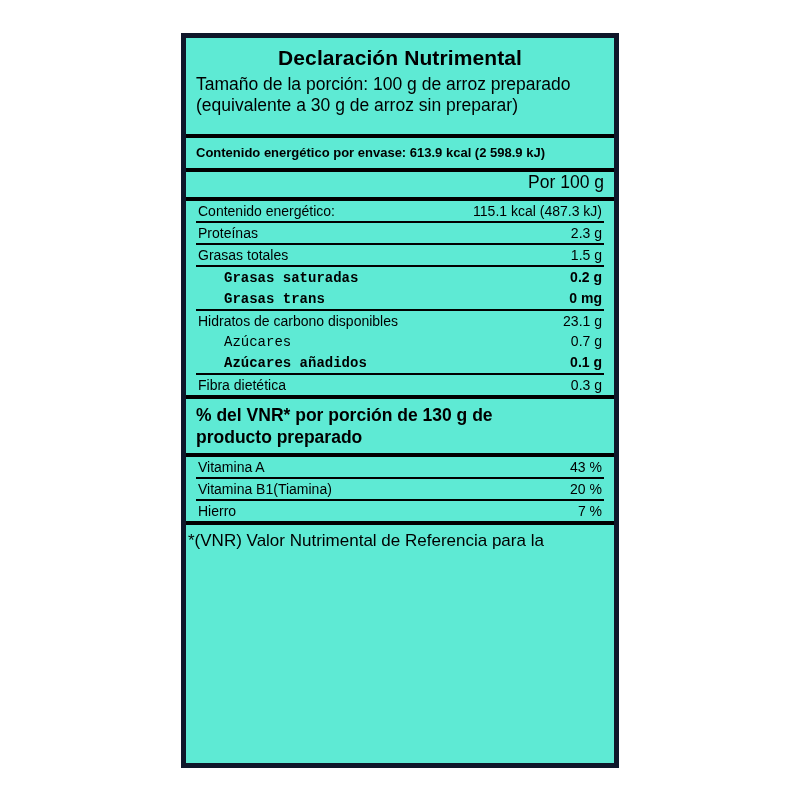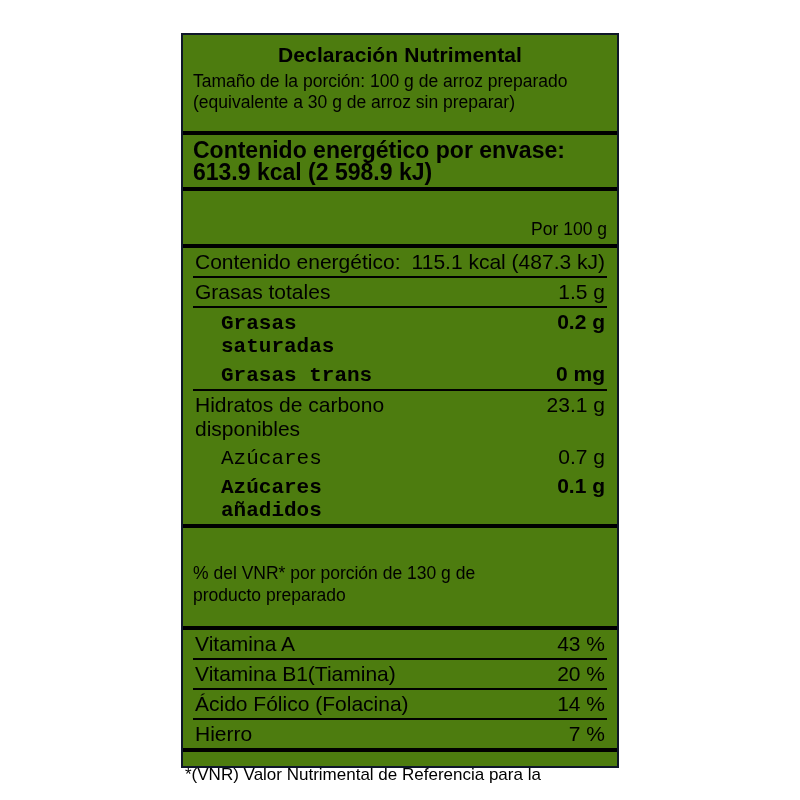--- a/index.html
+++ b/index.html
@@ -14,23 +14,23 @@
     color: #000000;
     overflow: hidden;
   }
 
   #panel {
     position: absolute;
     left: 181px;
     top: 33px;
     width: 438px;
     height: 735px;
-    border: 2px solid #0f172a;
+    border: 5px solid #0f172a;
     box-sizing: border-box;
-    background: #4d7c0f;
+    background: #5eead4;
   }
 
   .pad {
     padding: 0 10px;
     box-sizing: border-box;
   }
 
   .title {
     text-align: center;
     font-size: 21px;
@@ -44,40 +44,39 @@
     font-size: 17.5px;
     line-height: 21px;
     padding-bottom: 18px;
   }
 
   .rule-thick {
     border-top: 4px solid #000000;
   }
 
   .energy-env {
-    font-size: 23px;
+    font-size: 13px;
     font-weight: 700;
     padding-top: 4px;
     padding-bottom: 4px;
     line-height: 22px;
     padding-left: 10px;
   }
 
   .per100 {
     font-size: 17.5px;
     text-align: right;
     padding-top: 0;
     padding-bottom: 4px;
-    margin-top: 28px;
   }
 
   table.nut {
     width: 100%;
     border-collapse: collapse;
-    font-size: 21px;
+    font-size: 14px;
   }
   table.nut td {
     padding: 2px 0 2px 0;
     vertical-align: baseline;
   }
   table.nut tr.rowline > td {
     border-top: 2px solid #000000;
   }
   table.nut td.label {
     text-align: left;
@@ -91,31 +90,30 @@
   .indent {
     padding-left: 28px !important;
     font-family: Liberation Mono, monospace;
   }
   .bold {
     font-weight: 700;
   }
 
   .vnr-head {
     font-size: 17.5px;
-    font-weight: 400;
+    font-weight: 700;
     line-height: 22px;
     padding-top: 5px;
-    padding-bottom: 20px;
-    margin-top: 29px;
+    padding-bottom: 5px;
   }
 
   .footnote {
     font-size: 17px;
     line-height: 21px;
-    padding-top: 12px;
+    padding-top: 5px;
     padding-bottom: 4px;
     padding-left: 2px;
   }
 </style>
 </head>
 <body>
 
 <div id="panel">
 
   <div class="pad title">Declaración Nutrimental</div>
@@ -136,20 +134,24 @@
   <div class="rule-thick"></div>
 
   <div class="pad">
     <table class="nut">
       <tbody>
         <tr>
           <td class="label">Contenido energético:</td>
           <td class="value">115.1 kcal  (487.3 kJ)</td>
         </tr>
         <tr class="rowline">
+          <td class="label">Proteínas</td>
+          <td class="value">2.3 g</td>
+        </tr>
+        <tr class="rowline">
           <td class="label">Grasas totales</td>
           <td class="value">1.5 g</td>
         </tr>
         <tr class="rowline">
           <td class="label indent bold">Grasas saturadas</td>
           <td class="value bold">0.2 g</td>
         </tr>
         <tr>
           <td class="label indent bold">Grasas trans</td>
           <td class="value bold">0 mg</td>
@@ -158,20 +160,24 @@
           <td class="label">Hidratos de carbono disponibles</td>
           <td class="value">23.1 g</td>
         </tr>
         <tr>
           <td class="label indent">Azúcares</td>
           <td class="value">0.7 g</td>
         </tr>
         <tr>
           <td class="label indent bold">Azúcares añadidos</td>
           <td class="value bold">0.1 g</td>
+        </tr>
+        <tr class="rowline">
+          <td class="label">Fibra dietética</td>
+          <td class="value">0.3 g</td>
         </tr>
       </tbody>
     </table>
   </div>
 
   <div class="rule-thick"></div>
 
   <div class="pad vnr-head">
     <div>% del VNR* por porción de 130 g de</div>
     <div>producto preparado</div>
@@ -184,24 +190,20 @@
       <tbody>
         <tr>
           <td class="label">Vitamina A</td>
           <td class="value">43 %</td>
         </tr>
         <tr class="rowline">
           <td class="label">Vitamina B1(Tiamina)</td>
           <td class="value">20 %</td>
         </tr>
         <tr class="rowline">
-          <td class="label">Ácido Fólico (Folacina)</td>
-          <td class="value">14 %</td>
-        </tr>
-        <tr class="rowline">
           <td class="label">Hierro</td>
           <td class="value">7 %</td>
         </tr>
       </tbody>
     </table>
   </div>
 
   <div class="rule-thick"></div>
 
   <div class="pad footnote">

